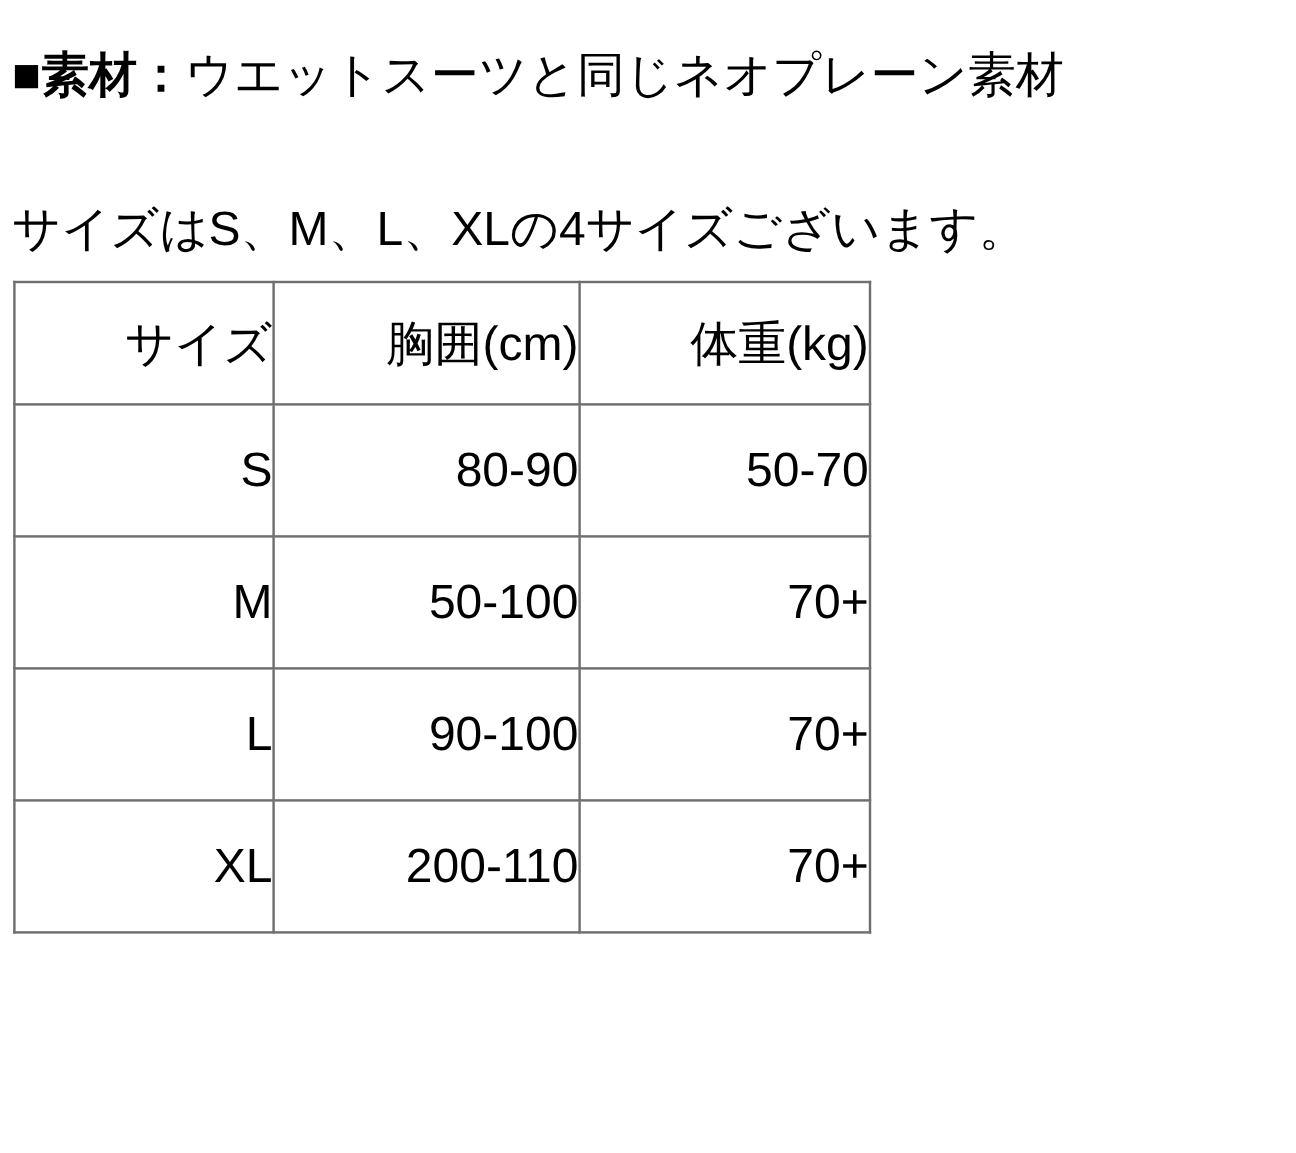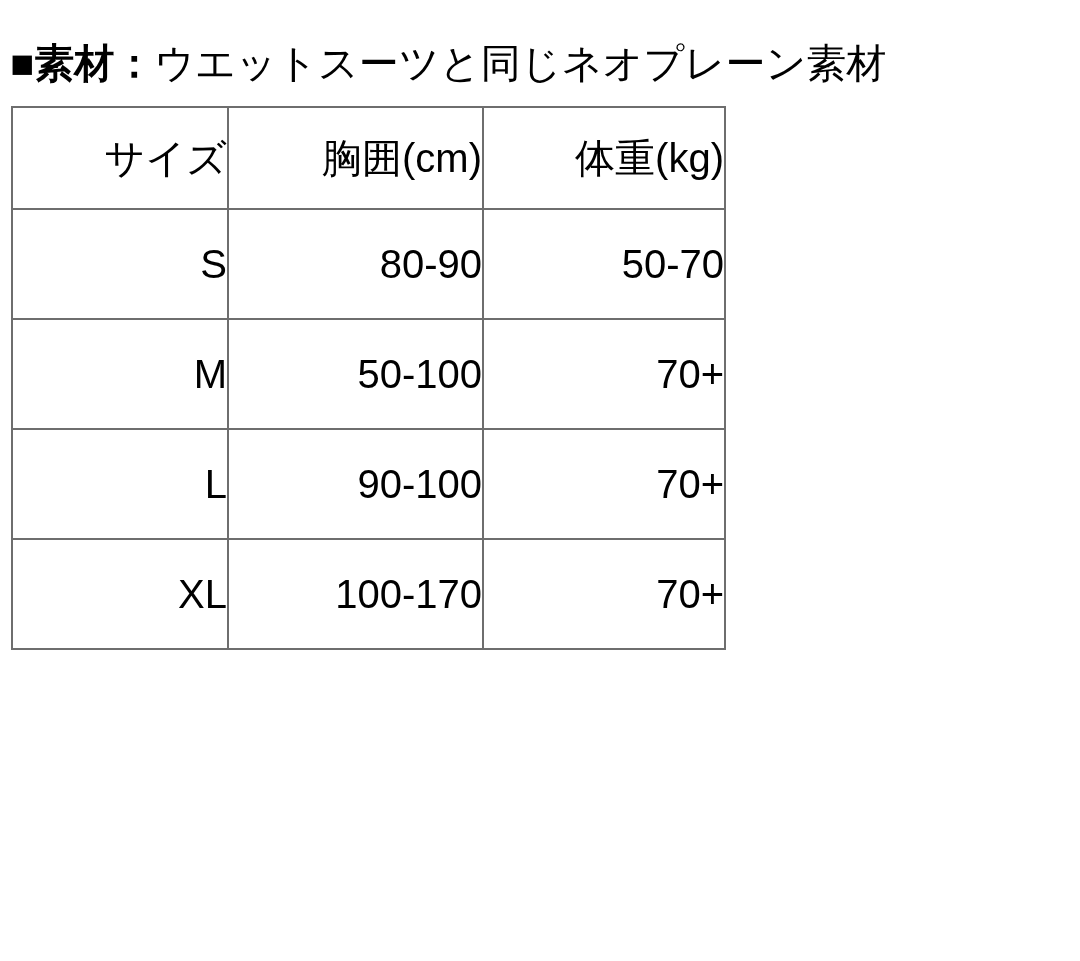--- a/index.html
+++ b/index.html
@@ -63,20 +63,21 @@
   }
 </style>
 </head>
 <body style="background: rgb(255, 255, 255); color: rgb(0, 0, 0);">
 
 <div class="content">
 
   <p class="material-line"><span class="material-label">■素材：</span><span>ウエットスーツと同じネオプレーン素材</span></p>
 
 
+  <p class="size-intro">サイズはS、M、L、XLの4サイズございます。</p>
 
   <table class="size-table">
     <colgroup>
       <col style="width:216px">
       <col style="width:255px">
       <col style="width:242px">
     </colgroup>
     <thead>
       <tr>
         <th style="border-color: rgb(110, 110, 110);">サイズ</th>
@@ -95,19 +96,19 @@
         <td style="border-color: rgb(110, 110, 110);">50-100</td>
         <td style="border-color: rgb(110, 110, 110);">70+</td>
       </tr>
       <tr>
         <td style="border-color: rgb(110, 110, 110);">L</td>
         <td style="border-color: rgb(110, 110, 110);">90-100</td>
         <td style="border-color: rgb(110, 110, 110);">70+</td>
       </tr>
       <tr>
         <td style="border-color: rgb(110, 110, 110);">XL</td>
-        <td style="border-color: rgb(110, 110, 110);">100-170</td>
+        <td style="border-color: rgb(110, 110, 110);">200-110</td>
         <td style="border-color: rgb(110, 110, 110);">70+</td>
       </tr>
     </tbody>
   </table>
 
 </div>
 
 </body></html>

